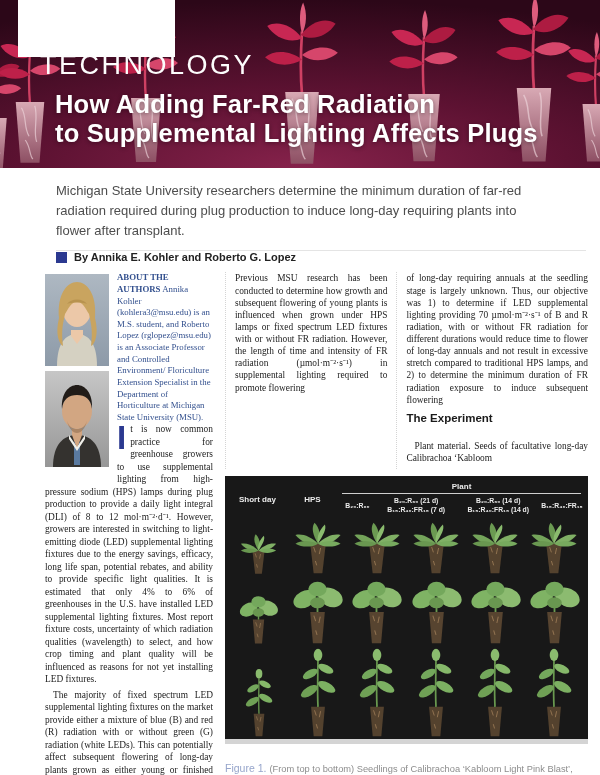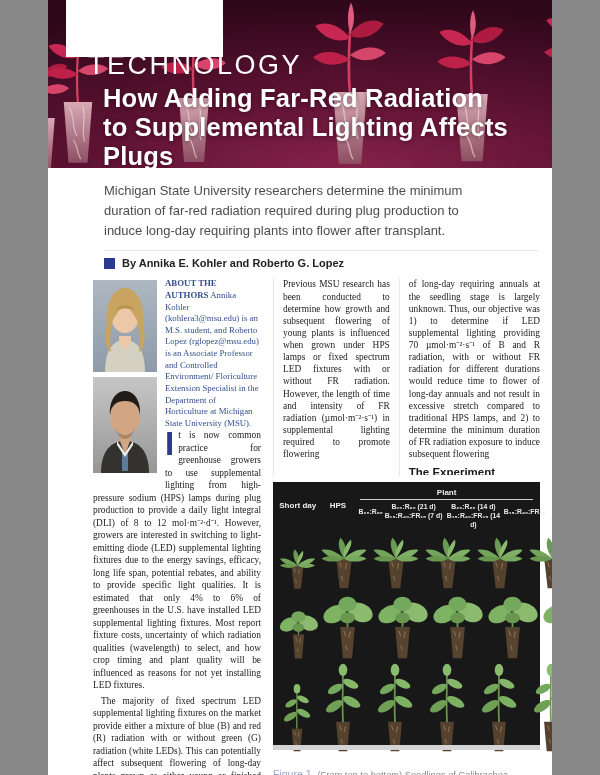--- a/index.html
+++ b/index.html
@@ -1,42 +1,42 @@
 <!DOCTYPE html>
 <html><head>
 <meta charset="utf-8">
 <style>
   * { margin:0; padding:0; box-sizing:border-box; }
   html,body { background:#888; }
   .page {
-    width:504px; height:775px; margin:0 auto; background:#fff;
+    width:600px; height:775px; margin:0 auto; background:#fff;
     position:relative; overflow:hidden;
     font-family:"Liberation Serif", serif; color:#1f1f1f;
   }
   
   .hero { position:relative; height:168px; background:#30081a; overflow:hidden; }
   .hero-bg { position:absolute; left:0; top:0; width:600px; height:168px; }
   .logo-box { position:absolute; left:18px; top:0; width:157px; height:57px; background:#ffffff; }
   .section-tag {
     position:absolute; left:40px; top:50px; color:#fdfdfd;
     font-family:"Liberation Sans", sans-serif; font-size:27px; font-weight:400;
     letter-spacing:2.5px;
   }
   .hero-title {
-    position:absolute; left:55px; top:84px; color:#ffffff;
+    position:absolute; left:55px; top:90px; color:#ffffff;
     font-family:"Liberation Sans", sans-serif; font-size:25.5px; font-weight:700;
     line-height:1.14; text-shadow:0 1px 4px rgba(20,0,10,.45); letter-spacing:.2px;
   }
   
   .standfirst {
     margin:13px 52px 0 56px; font-family:"Liberation Sans", sans-serif;
     font-size:13px; line-height:1.55; color:#4d4d4d; font-weight:400;
   }
   .byline-row {
-    margin:9px 14px 0 56px; padding-top:6px; border-top:1px solid #e4e4e4;
+    margin:9px 14px 0 56px; padding-top:0; border-top:1px solid #e4e4e4;
     display:flex; align-items:center; gap:7px;
     font-family:"Liberation Sans", sans-serif; font-size:11px; font-weight:700; color:#222;
   }
   .byline-square { width:11px; height:11px; background:#2b3990; flex:none; }
   
   .main { display:flex; gap:12px; margin-top:9px; padding:0 12px 0 45px; }
   .col1 { width:168px; flex:none; }
   .photo-stack { float:left; width:64px; margin:2px 8px 2px 0; }
   .author-photo { width:64px; display:block; margin-bottom:5px; }
   .about-text { font-size:8.8px; line-height:1.32; color:#33508e; text-align:left; }

